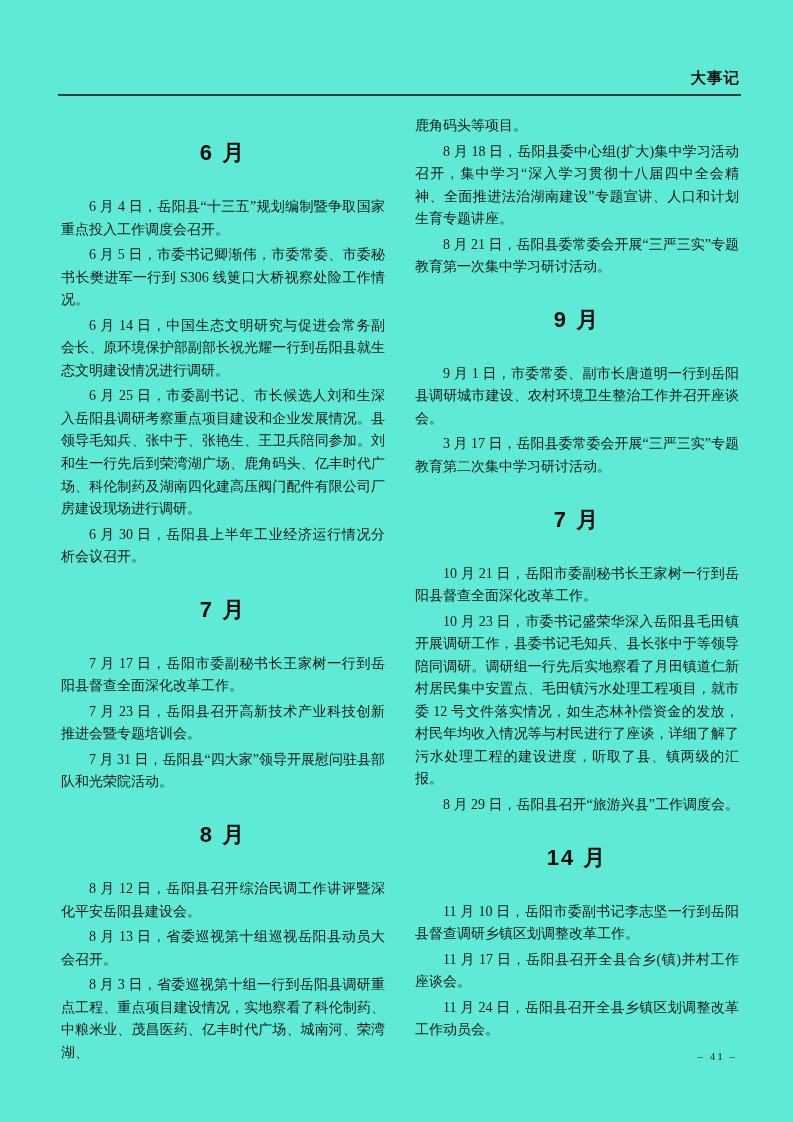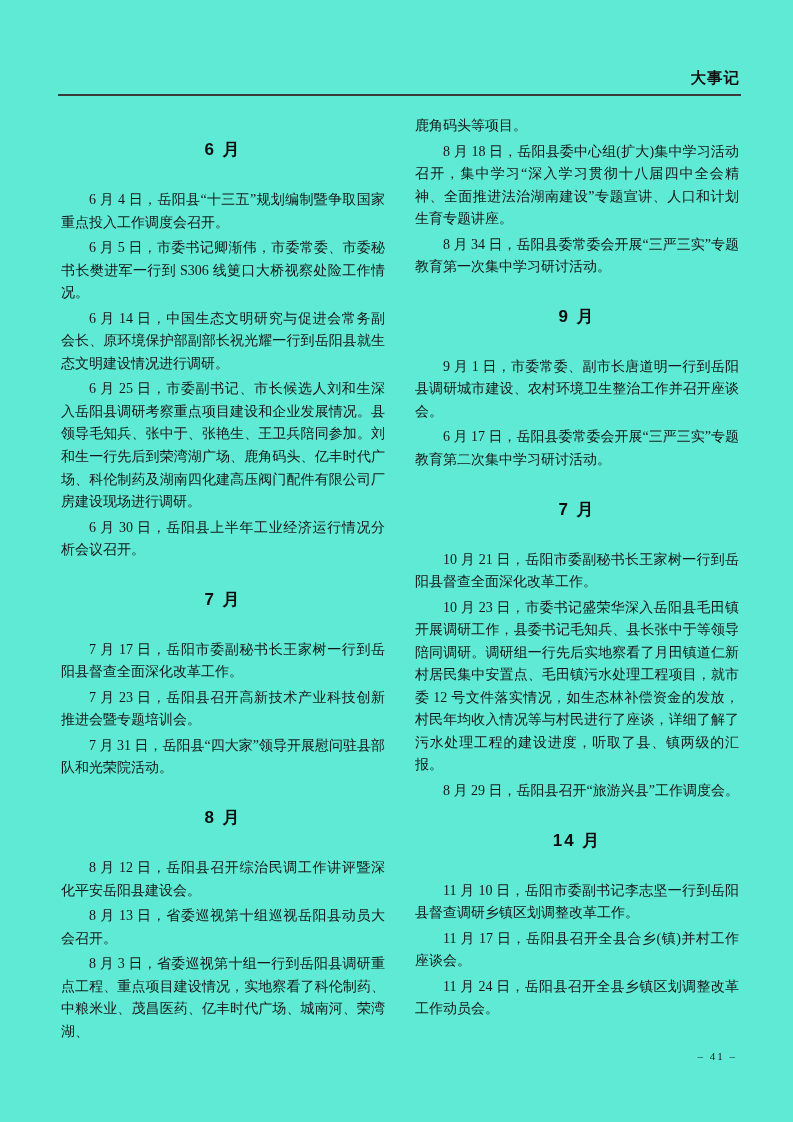--- a/index.html
+++ b/index.html
@@ -53,21 +53,21 @@
     text-indent: 2em;
     color: #161616;
     margin: 3px;
   }
   .para-cont {
     text-indent: 0;
   }
   .month-heading {
     font-family: "Liberation Sans", sans-serif;
     font-weight: 700;
-    font-size: 17px;
+    font-size: 22px;
     text-align: center;
     color: #0d0d0d;
     margin: 26px 0 28px 0;
     letter-spacing: 2px;
   }
   .column > .month-heading:first-child {
     margin-top: 26px;
   }
   .page-footer {
     position: absolute;
@@ -106,24 +106,24 @@
         <div class="para">7 月 23 日，岳阳县召开高新技术产业科技创新推进会暨专题培训会。</div>
         <div class="para">7 月 31 日，岳阳县“四大家”领导开展慰问驻县部队和光荣院活动。</div>
         <div class="month-heading">8 月</div>
         <div class="para">8 月 12 日，岳阳县召开综治民调工作讲评暨深化平安岳阳县建设会。</div>
         <div class="para">8 月 13 日，省委巡视第十组巡视岳阳县动员大会召开。</div>
         <div class="para">8 月 3 日，省委巡视第十组一行到岳阳县调研重点工程、重点项目建设情况，实地察看了科伦制药、中粮米业、茂昌医药、亿丰时代广场、城南河、荣湾湖、</div>
       </section>
     <section class="column" id="right-column">
         <div class="para para-cont">鹿角码头等项目。</div>
         <div class="para">8 月 18 日，岳阳县委中心组(扩大)集中学习活动召开，集中学习“深入学习贯彻十八届四中全会精神、全面推进法治湖南建设”专题宣讲、人口和计划生育专题讲座。</div>
-        <div class="para">8 月 34 日，岳阳县委常委会开展“三严三实”专题教育第一次集中学习研讨活动。</div>
+        <div class="para">8 月 21 日，岳阳县委常委会开展“三严三实”专题教育第一次集中学习研讨活动。</div>
         <div class="month-heading">9 月</div>
         <div class="para">9 月 1 日，市委常委、副市长唐道明一行到岳阳县调研城市建设、农村环境卫生整治工作并召开座谈会。</div>
-        <div class="para">6 月 17 日，岳阳县委常委会开展“三严三实”专题教育第二次集中学习研讨活动。</div>
+        <div class="para">3 月 17 日，岳阳县委常委会开展“三严三实”专题教育第二次集中学习研讨活动。</div>
         <div class="month-heading">7 月</div>
         <div class="para">10 月 21 日，岳阳市委副秘书长王家树一行到岳阳县督查全面深化改革工作。</div>
         <div class="para">10 月 23 日，市委书记盛荣华深入岳阳县毛田镇开展调研工作，县委书记毛知兵、县长张中于等领导陪同调研。调研组一行先后实地察看了月田镇道仁新村居民集中安置点、毛田镇污水处理工程项目，就市委 12 号文件落实情况，如生态林补偿资金的发放，村民年均收入情况等与村民进行了座谈，详细了解了污水处理工程的建设进度，听取了县、镇两级的汇报。</div>
         <div class="para">8 月 29 日，岳阳县召开“旅游兴县”工作调度会。</div>
         <div class="month-heading">14 月</div>
         <div class="para">11 月 10 日，岳阳市委副书记李志坚一行到岳阳县督查调研乡镇区划调整改革工作。</div>
         <div class="para">11 月 17 日，岳阳县召开全县合乡(镇)并村工作座谈会。</div>
         <div class="para">11 月 24 日，岳阳县召开全县乡镇区划调整改革工作动员会。</div>
       </section>
   </main>

